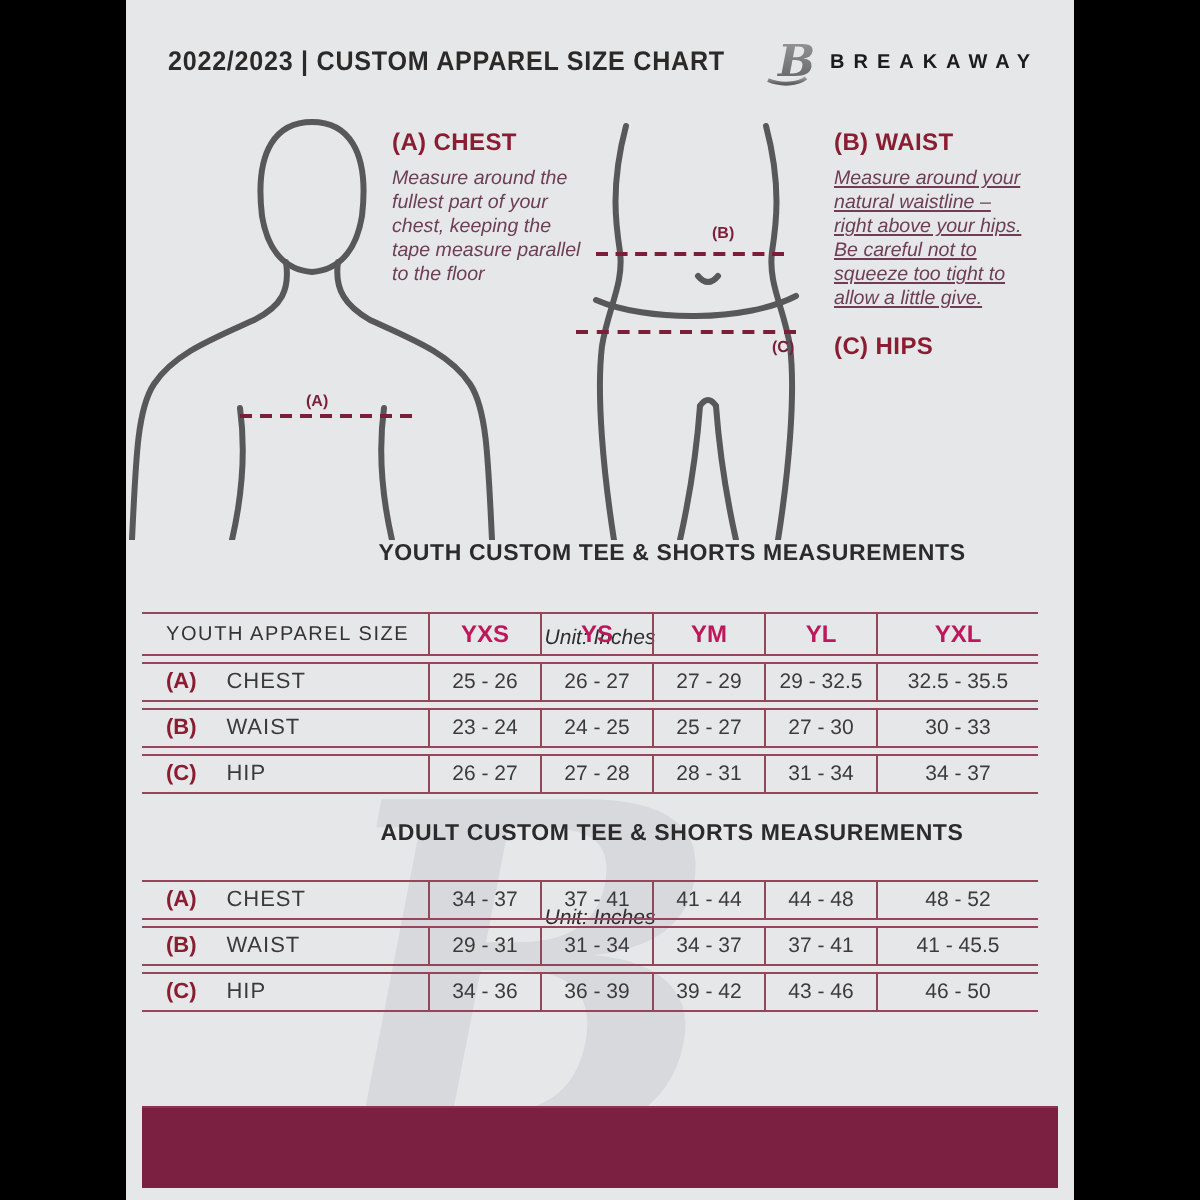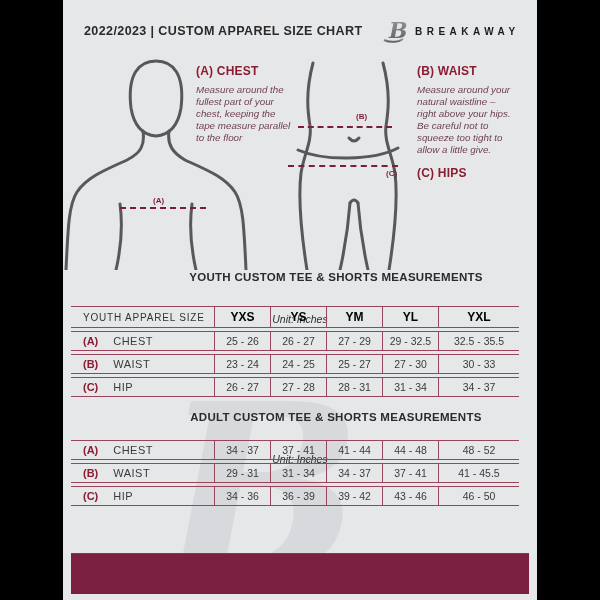--- a/index.html
+++ b/index.html
@@ -32,21 +32,21 @@
   .sec-unit{position:absolute;left:0;width:474px;text-align:center;font-size:10.5px;
             font-style:italic;color:#2e2e2e;margin-top:28px;}
 
   
   table.size-table{position:absolute;left:8px;width:448px;border-collapse:separate;
                    border-spacing:0 3px;table-layout:fixed;}
   .size-table td{border-top:1px solid #96455a;border-bottom:1px solid #96455a;
                  height:18px;padding:0;text-align:center;font-size:10.5px;color:#3b3b3b;
                  overflow:hidden;}
   .size-table td + td{border-left:1px solid #96455a;}
-  .size-table tr.hd td{height:20px;font-weight:bold;font-size:12px;color:#000000;}
+  .size-table tr.hd td{height:20px;font-weight:bold;font-size:12px;color:#be185d;}
   .size-table td.lbl{text-align:left;padding-left:12px;}
   .size-table tr.hd td.lbl{font-weight:normal;font-size:10px;letter-spacing:.8px;color:#333;}
   .pref{font-weight:bold;color:#8a1d31;font-size:11px;}
   .rowlbl{font-size:11px;color:#3a3a3a;letter-spacing:.5px;margin-left:12px;}
 
   .watermark{position:absolute;left:100px;top:372px;font-family:"DejaVu Serif",serif;
              font-size:235px;font-weight:bold;font-style:italic;color:rgba(140,145,155,.16);
              line-height:1;z-index:0;}
   .footer-bar{position:absolute;left:8px;top:553px;width:458px;height:40px;background:#7b2040;
               border-top:1px solid #8d3550;}
@@ -99,21 +99,21 @@
     <span class="marker" style="left:323px;top:169px;">(C)</span>
 
     <div class="guide-h" style="left:133px;top:64px;">(A) CHEST</div>
     <div class="guide-d" style="left:133px;top:84px;">Measure around the
 fullest part of your
 chest, keeping the
 tape measure parallel
 to the floor</div>
 
     <div class="guide-h" style="left:354px;top:64px;">(B) WAIST</div>
-    <div class="guide-d" style="left:354px;top:84px;">Measure around your
+    <div class="guide-d" style="left:354px;top:84px;text-decoration:underline;">Measure around your
 natural waistline –
 right above your hips.
 Be careful not to
 squeeze too tight to
 allow a little give.</div>
 
     <div class="guide-h" style="left:354px;top:166px;">(C) HIPS</div>
 
     <div class="sec-title ontop" style="top:271px;">YOUTH CUSTOM TEE &amp; SHORTS MEASUREMENTS</div>
     <div class="sec-unit ontop" style="top:285px;">Unit: Inches</div>

